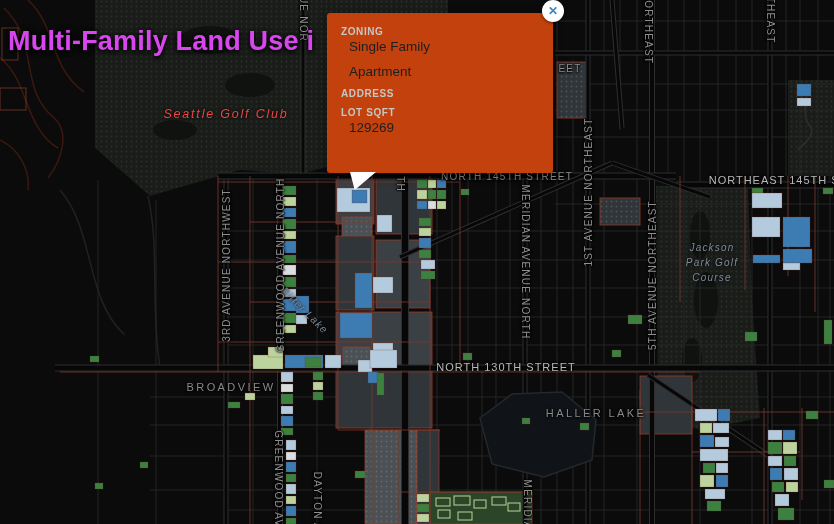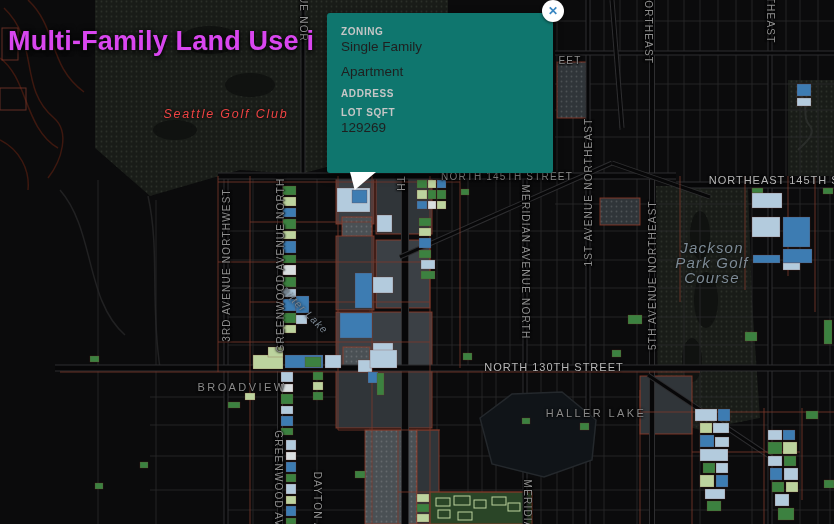--- a/index.html
+++ b/index.html
@@ -9,35 +9,35 @@
   
   .lbl{position:absolute;white-space:nowrap;pointer-events:none;}
   .street{font-size:10px;color:#8f8f8f;letter-spacing:1.2px;
           text-shadow:0 0 2px #000,0 0 3px #000,0 1px 2px #000;}
   .street-big{font-size:11px;color:#b9b9b9;letter-spacing:1px;
           text-shadow:0 0 2px #000,0 0 3px #000;}
   .place{font-size:11px;color:#8a8a8a;letter-spacing:2.4px;
           text-shadow:0 0 3px #000,0 1px 2px #000;}
   .park-label{font-size:12.5px;font-style:italic;color:#ef4444;letter-spacing:1.8px;
           text-shadow:0 0 3px #000;}
-  .park-label2{font-size:15px;font-style:italic;color:#7d8b96;letter-spacing:1.2px;
+  .park-label2{font-size:10px;font-style:italic;color:#7d8b96;letter-spacing:1.2px;
           text-shadow:0 0 3px #000;}
   .water-label{font-size:10.5px;font-style:italic;color:#79848f;letter-spacing:1px;
           text-shadow:0 0 3px #000;}
   
   .map-title{position:absolute;left:8px;top:26px;font-size:27px;font-weight:bold;color:#d946ef;
           text-shadow:0 1px 0 #111,0 2px 4px rgba(0,0,0,.9),0 0 6px rgba(0,0,0,.7);
           letter-spacing:.2px;z-index:5;}
   
-  .popup{position:absolute;left:327px;top:13px;width:226px;height:160px;background:#0f766e;
+  .popup{position:absolute;left:327px;top:13px;width:226px;height:160px;background:#c2410c;
          border-radius:3px;box-shadow:0 3px 10px rgba(0,0,0,.5);z-index:10;}
   .popup-content{padding:13px 14px 0 14px;}
   .pf{margin-bottom:7px;}
   .pf-label{font-size:10px;font-weight:bold;color:#c6c6c6;letter-spacing:.6px;line-height:12px;}
-  .pf-value{font-size:13.5px;color:#1f1f1f;line-height:18px;}
+  .pf-value{font-size:13.5px;color:#1f1f1f;line-height:18px;margin-left:8px;}
   .popup-tip{position:absolute;left:23px;top:159px;width:26px;height:18px;background:#fff;
          clip-path:polygon(0 0,100% 0,18% 100%);}
   .popup-close{position:absolute;left:542px;top:0px;width:22px;height:22px;border:none;
          border-radius:50%;background:#fff;color:#3a87c2;font-weight:bold;font-size:12px;
          line-height:22px;text-align:center;padding:0;cursor:pointer;z-index:11;
          box-shadow:0 1px 3px rgba(0,0,0,.55);font-family:"Liberation Sans",sans-serif;}
 </style>
 </head>
 <body>
 
@@ -336,26 +336,26 @@
         <rect x="580" y="423" width="9" height="7" fill="#3c8140" stroke="rgba(120,50,35,.5)" stroke-width="0.5"></rect>
         <rect x="522" y="418" width="8" height="6" fill="#3c8140" stroke="rgba(120,50,35,.5)" stroke-width="0.5"></rect>
       </g>
     </svg>
   <div id="labels">
       <div class="lbl park-label" style="left: 226px; top: 114px; transform: translate(-50%, -50%) rotate(0deg);">Seattle Golf Club</div>
       <div class="lbl park-label2" style="left: 712px; top: 247px; transform: translate(-50%, -50%) rotate(0deg);">Jackson</div>
       <div class="lbl park-label2" style="left: 712px; top: 262px; transform: translate(-50%, -50%) rotate(0deg); font-style: italic;">Park Golf</div>
       <div class="lbl park-label2" style="left: 712px; top: 277px; transform: translate(-50%, -50%) rotate(0deg); text-align: center;">Course</div>
       <div class="lbl water-label" style="left: 305px; top: 310px; transform: translate(-50%, -50%) rotate(45deg);">Bitter Lake</div>
-      <div class="lbl place" style="left: 242px; top: 387px; transform: translate(-50%, -50%) rotate(0deg);">BROADVIEW</div>
+      <div class="lbl place" style="left: 231px; top: 387px; transform: translate(-50%, -50%) rotate(0deg);">BROADVIEW</div>
       <div class="lbl place" style="left: 576px; top: 413px; transform: translate(-50%, -50%) rotate(0deg); padding-left: 40px;">HALLER LAKE</div>
       <div class="lbl street" style="left: 507px; top: 176px; transform: translate(-50%, -50%) rotate(0deg);">NORTH 145TH STREET</div>
       <div class="lbl street-big" style="left: 778px; top: 180px; transform: translate(-50%, -50%) rotate(0deg);">NORTHEAST 145TH ST</div>
-      <div class="lbl street-big" style="left: 506px; top: 367px; transform: translate(-50%, -50%) rotate(0deg); margin-left: 48px;">NORTH 130TH STREET</div>
-      <div class="lbl street" style="left: 570px; top: 60px; transform: translate(-50%, -50%) rotate(0deg);">EET</div>
+      <div class="lbl street-big" style="left: 506px; top: 367px; transform: translate(-50%, -50%) rotate(0deg);">NORTH 130TH STREET</div>
+      <div class="lbl street" style="left: 570px; top: 68px; transform: translate(-50%, -50%) rotate(0deg);">EET</div>
       <div class="lbl street" style="left: 226px; top: 265px; transform: translate(-50%, -50%) rotate(-90deg);">3RD AVENUE NORTHWEST</div>
       <div class="lbl street" style="left: 280px; top: 265px; transform: translate(-50%, -50%) rotate(-90deg);">GREENWOOD AVENUE NORTH</div>
       <div class="lbl street" style="left: 278px; top: 487px; transform: translate(-50%, -50%) rotate(90deg);">GREENWOOD AVEN</div>
       <div class="lbl street" style="left: 317px; top: 513px; transform: translate(-50%, -50%) rotate(90deg);">DAYTON AVEN</div>
       <div class="lbl street" style="left: 303px; top: 19px; transform: translate(-50%, -50%) rotate(90deg);">UE NOR</div>
       <div class="lbl street" style="left: 400px; top: 184px; transform: translate(-50%, -50%) rotate(90deg);">TH</div>
       <div class="lbl street" style="left: 525px; top: 262px; transform: translate(-50%, -50%) rotate(90deg);">MERIDIAN AVENUE NORTH</div>
       <div class="lbl street" style="left: 527px; top: 522px; transform: translate(-50%, -50%) rotate(90deg);">MERIDIAN AVE</div>
       <div class="lbl street" style="left: 588px; top: 192px; transform: translate(-50%, -50%) rotate(-90deg);">1ST AVENUE NORTHEAST</div>
       <div class="lbl street" style="left: 652px; top: 275px; transform: translate(-50%, -50%) rotate(-90deg);">5TH AVENUE NORTHEAST</div>

